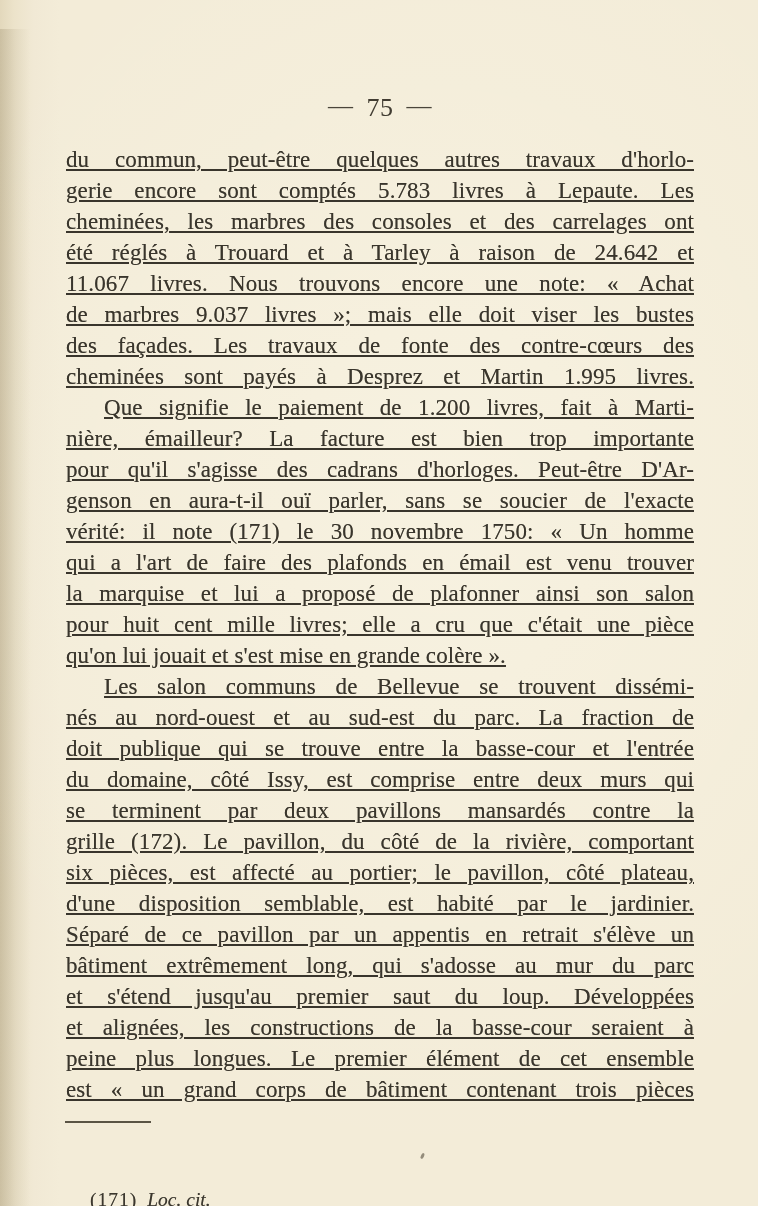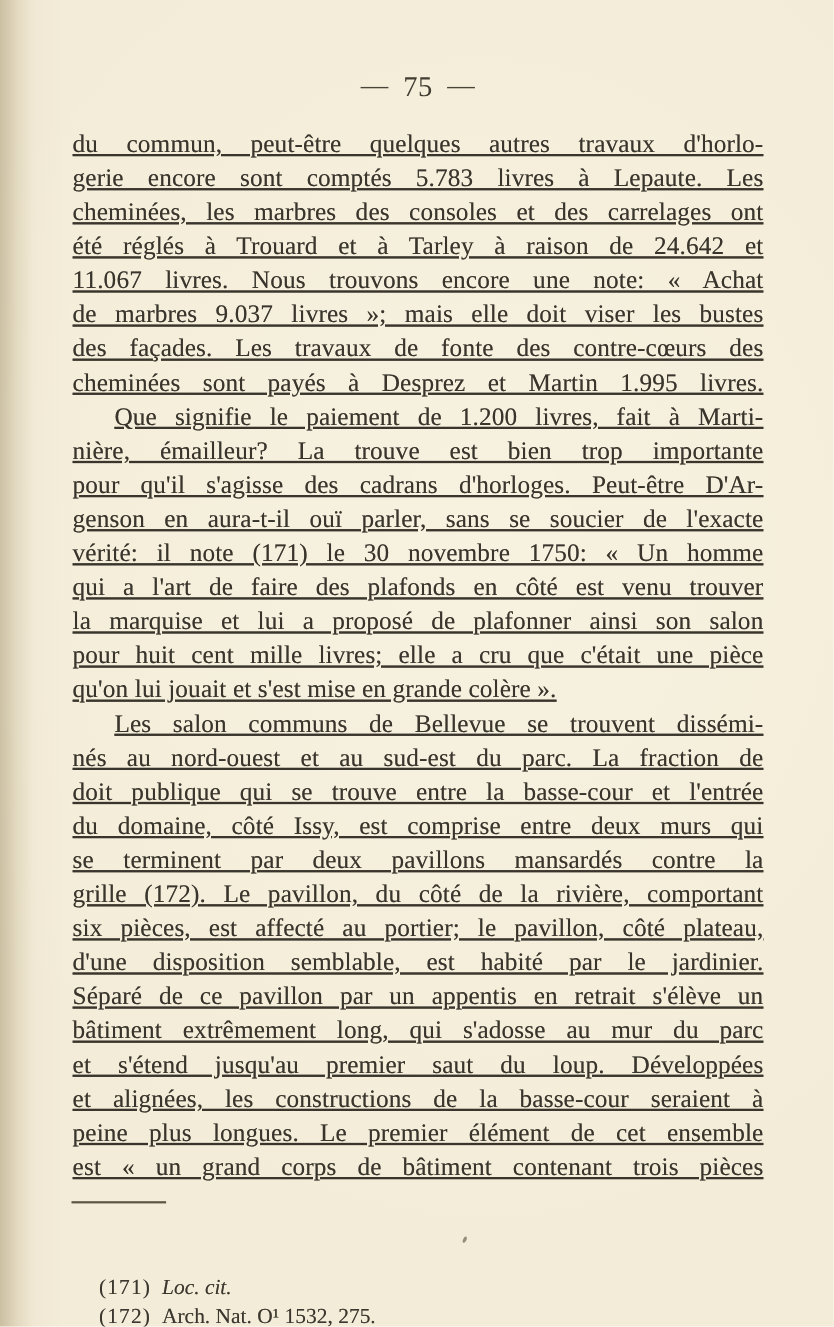--- a/index.html
+++ b/index.html
@@ -13,20 +13,21 @@
     overflow: hidden;
     background:
       radial-gradient(ellipse 120% 90% at 58% 42%, rgba(255,252,240,0.35) 0%, rgba(255,252,240,0) 60%),
       linear-gradient(to right, #e3d8bc 0px, #ece3ca 14px, #f1e9d5 34px, #f3ecd8 60px, #f3ecd8 100%);
     font-family: "Liberation Serif", "DejaVu Serif", serif;
     color: #39352c;
   }
   .page {
     position: absolute;
     inset: 0;
+    margin-top: 29px;
   }
   
   .edge-shadow {
     position: absolute;
     left: 0; top: 0; bottom: 0;
     width: 30px;
     background: linear-gradient(to right, rgba(120,104,70,0.22), rgba(120,104,70,0.08) 55%, rgba(120,104,70,0));
     pointer-events: none;
   }
   .header-row {
@@ -114,25 +115,25 @@
 
   <div class="line">du commun, peut-être quelques autres travaux d'horlo-</div>
       <div class="line">gerie encore sont comptés 5.783 livres à Lepaute. Les</div>
       <div class="line">cheminées, les marbres des consoles et des carrelages ont</div>
       <div class="line">été réglés à Trouard et à Tarley à raison de 24.642 et</div>
       <div class="line">11.067 livres. Nous trouvons encore une note: « Achat</div>
       <div class="line">de marbres 9.037 livres »; mais elle doit viser les bustes</div>
       <div class="line">des façades. Les travaux de fonte des contre-cœurs des</div>
       <div class="line">cheminées sont payés à Desprez et Martin 1.995 livres.</div>
       <div class="line indent">Que signifie le paiement de 1.200 livres, fait à Marti-</div>
-      <div class="line">nière, émailleur? La trouve est bien trop importante</div>
+      <div class="line">nière, émailleur? La facture est bien trop importante</div>
       <div class="line">pour qu'il s'agisse des cadrans d'horloges. Peut-être D'Ar-</div>
       <div class="line">genson en aura-t-il ouï parler, sans se soucier de l'exacte</div>
       <div class="line">vérité: il note (171) le 30 novembre 1750: « Un homme</div>
-      <div class="line">qui a l'art de faire des plafonds en côté est venu trouver</div>
+      <div class="line">qui a l'art de faire des plafonds en émail est venu trouver</div>
       <div class="line">la marquise et lui a proposé de plafonner ainsi son salon</div>
       <div class="line">pour huit cent mille livres; elle a cru que c'était une pièce</div>
       <div class="line end">qu'on lui jouait et s'est mise en grande colère ».</div>
       <div class="line indent">Les salon communs de Bellevue se trouvent dissémi-</div>
       <div class="line">nés au nord-ouest et au sud-est du parc. La fraction de</div>
       <div class="line">doit publique qui se trouve entre la basse-cour et l'entrée</div>
       <div class="line">du domaine, côté Issy, est comprise entre deux murs qui</div>
       <div class="line">se terminent par deux pavillons mansardés contre la</div>
       <div class="line">grille (172). Le pavillon, du côté de la rivière, comportant</div>
       <div class="line">six pièces, est affecté au portier; le pavillon, côté plateau,</div>

